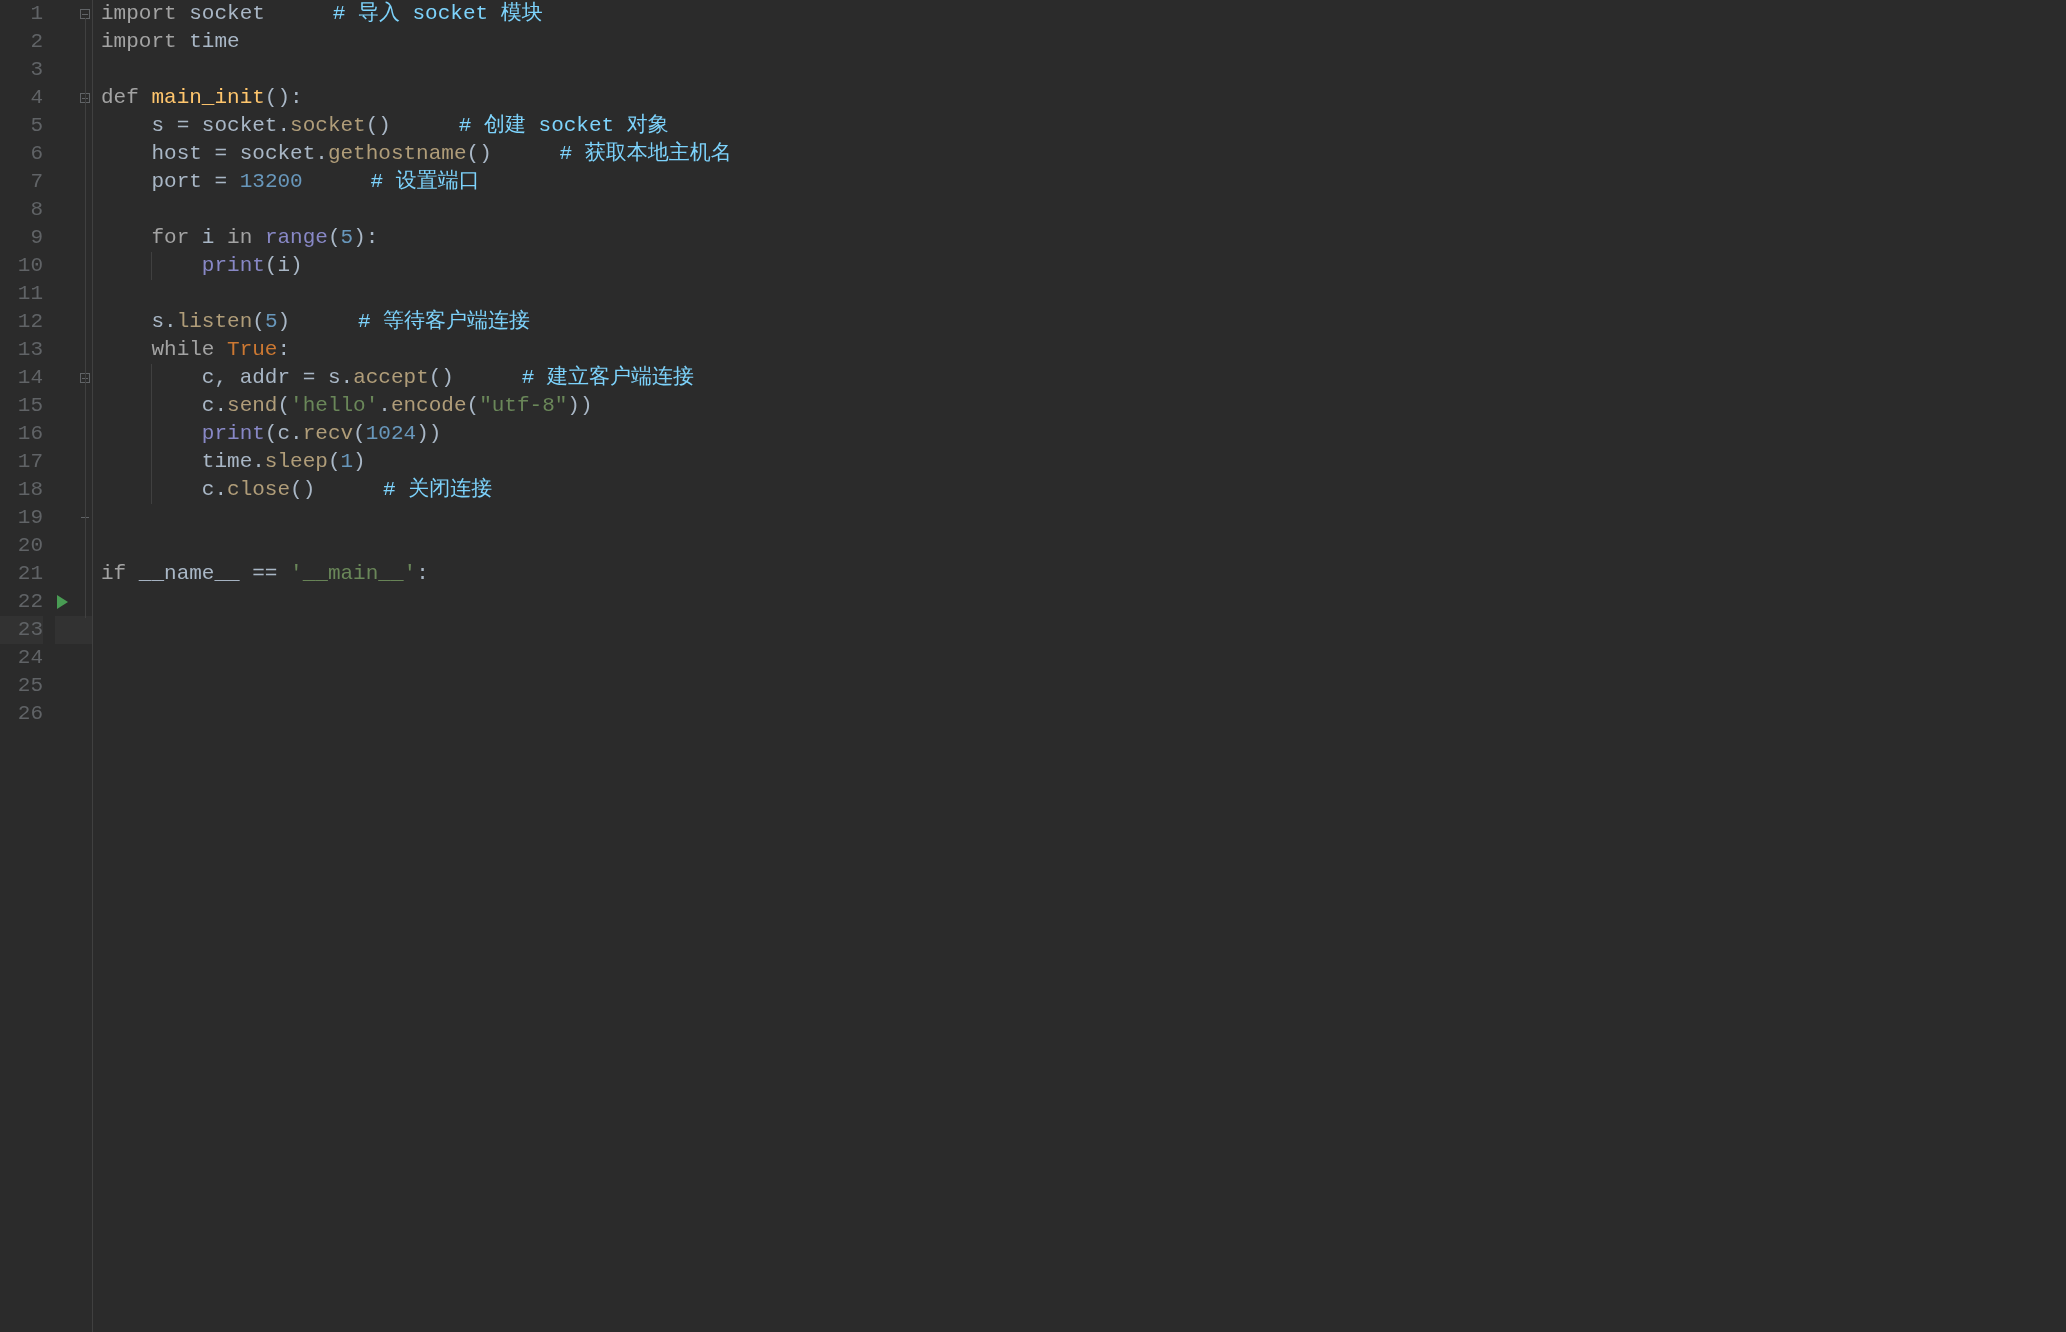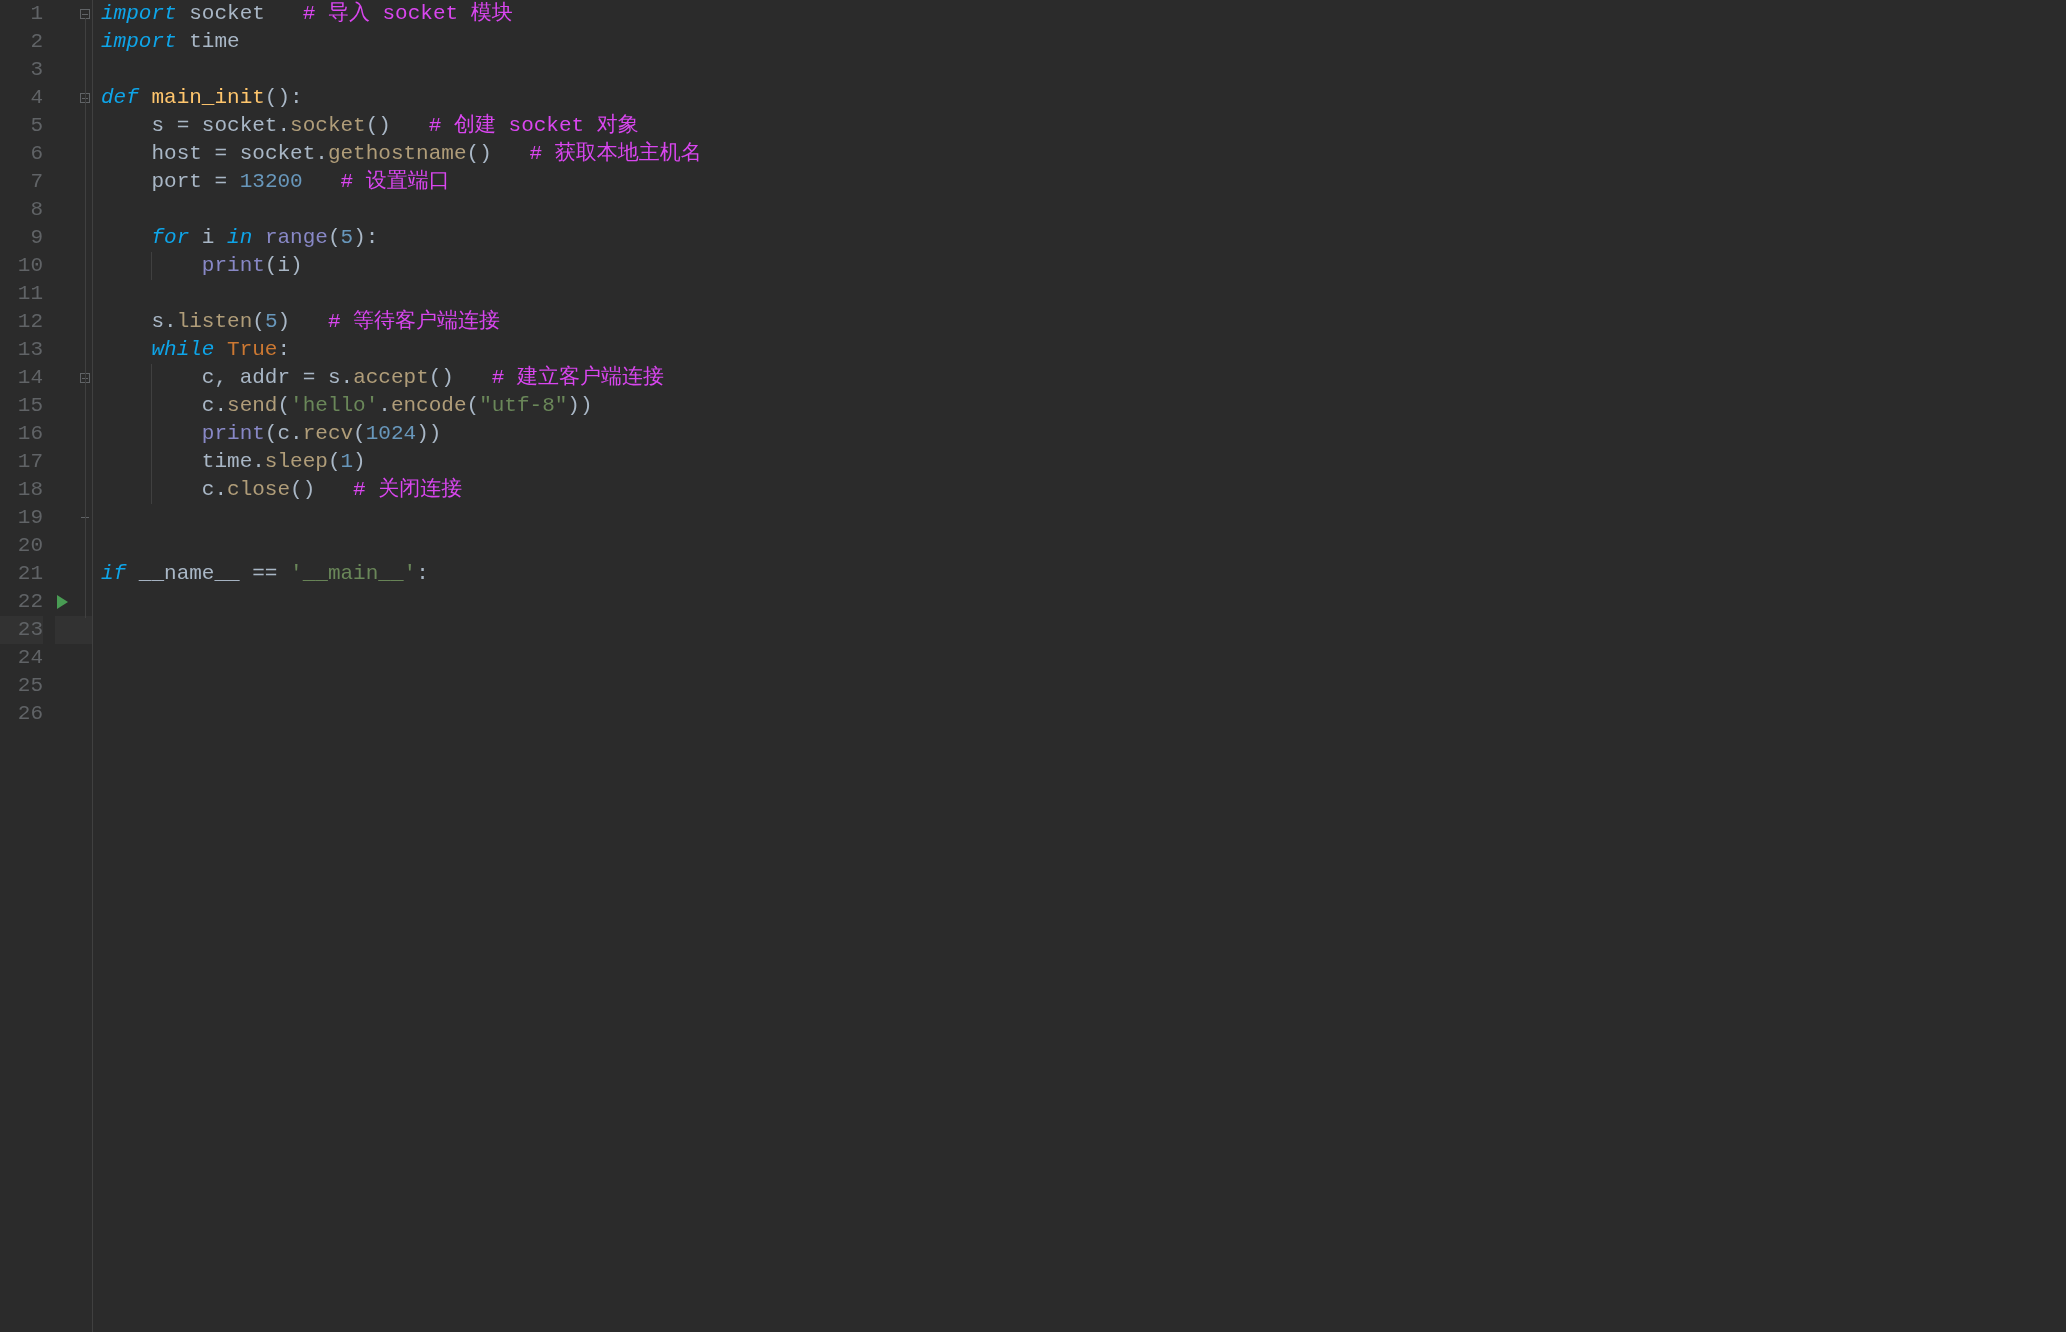--- a/index.html
+++ b/index.html
@@ -66,27 +66,27 @@
     }
     .current-line-full {
       position: absolute;
       left: -101px;
       right: 0;
       top: 0;
       height: 28px;
       background: #323232;
       z-index: -1;
     }
-    .kw { color: #0ea5e9; font-style: italic; }
+    .kw { color: #a3a3a3; }
     .kw-nf { color: #cc7832; }
     .def { color: #ffc66d; }
     .id { color: #a9b7c6; }
     .num { color: #6897bb; }
     .str { color: #6a8759; }
-    .cmt { color: #d946ef; }
+    .cmt { color: #7dd3fc; margin-left: 30px; }
     .op { color: #a9b7c6; }
     .call { color: #b09d79; }
     .builtin { color: #8888c6; text-align: center; }
     .bracket-hl {
       background: #3b514d;
       border: 1px solid #4d6e68;
       border-radius: 2px;
     }
     .cursor {
       display: inline-block;

